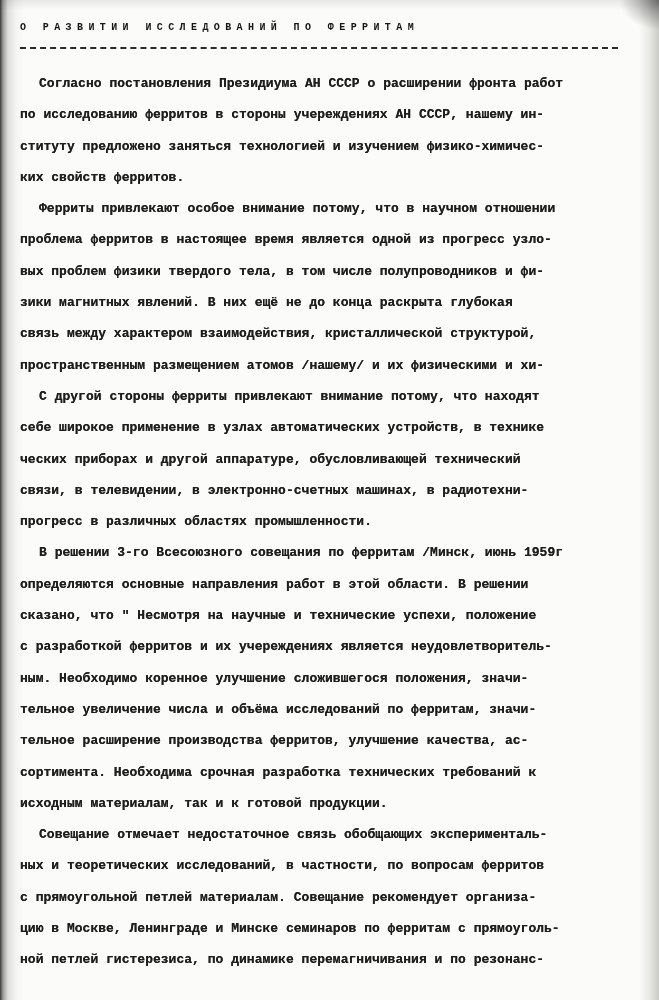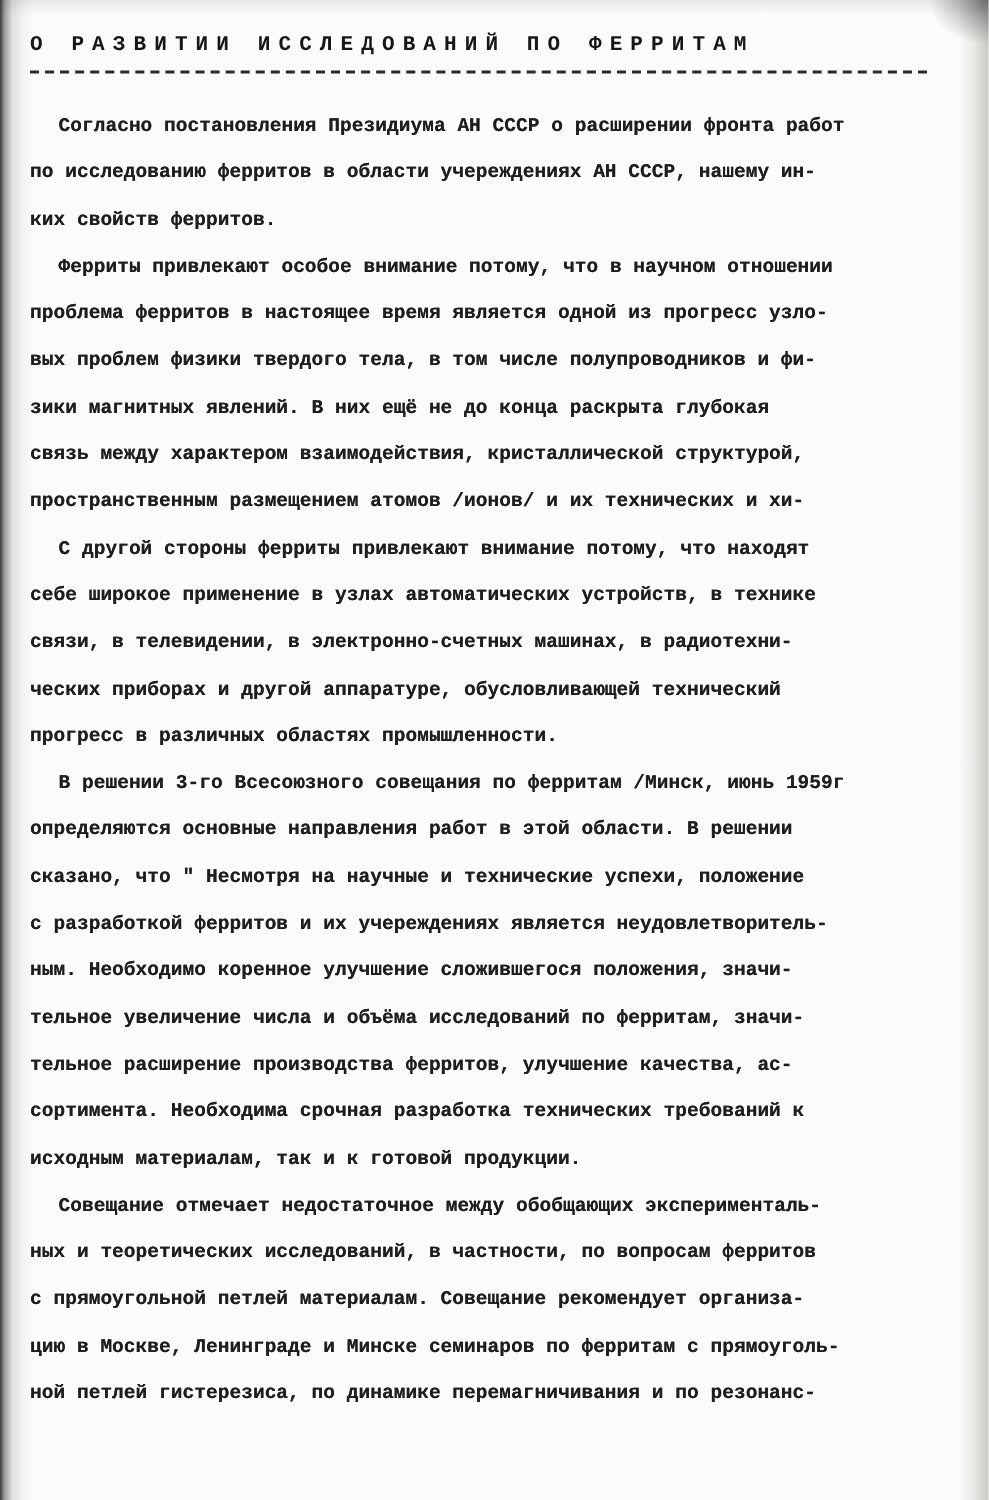--- a/index.html
+++ b/index.html
@@ -29,21 +29,21 @@
     }
     .corner-shadow {
       position: absolute;
       right: 0; top: 0; width: 40px; height: 30px;
       background: radial-gradient(ellipse at top right, rgba(40,40,40,0.55), rgba(40,40,40,0) 70%);
     }
     .title {
       position: absolute;
       left: 20px;
       top: 22px;
-      font-size: 14px;
+      font-size: 10px;
       font-weight: bold;
       letter-spacing: 5.4px;
       white-space: nowrap;
       color: #161616;
     }
     .title-rule {
       position: absolute;
       left: 20px;
       top: 47px;
       width: 598px;
@@ -77,55 +77,56 @@
   <div class="top-shadow"></div>
   <div class="corner-shadow"></div>
 
   <div class="title">О РАЗВИТИИ ИССЛЕДОВАНИЙ ПО ФЕРРИТАМ</div>
   <div class="title-rule"></div>
 
   <div class="content">
 
     <div>
       <div class="line indent">Согласно постановления Президиума АН СССР о расширении фронта работ</div>
-      <div class="line">по исследованию ферритов в области учереждениях АН СССР, нашему ин-</div>
+      <div class="line">по исследованию ферритов в стороны учереждениях АН СССР, нашему ин-</div>
+      <div class="line">ституту предложено заняться технологией и изучением физико-химичес-</div>
       <div class="line">ких свойств ферритов.</div>
     </div>
 
     <div>
       <div class="line indent">Ферриты привлекают особое внимание потому, что в научном отношении</div>
       <div class="line">проблема ферритов в настоящее время является одной из прогресс узло-</div>
       <div class="line">вых проблем физики твердого тела, в том числе полупроводников и фи-</div>
       <div class="line">зики магнитных явлений. В них ещё не до конца раскрыта глубокая</div>
       <div class="line">связь между характером взаимодействия, кристаллической структурой,</div>
-      <div class="line">пространственным размещением атомов /ионов/ и их технических и хи-</div>
+      <div class="line">пространственным размещением атомов /нашему/ и их физическими и хи-</div>
     </div>
 
     <div>
       <div class="line indent">С другой стороны ферриты привлекают внимание потому, что находят</div>
       <div class="line">себе широкое применение в узлах автоматических устройств, в технике</div>
+      <div class="line">ческих приборах и другой аппаратуре, обусловливающей технический</div>
       <div class="line">связи, в телевидении, в электронно-счетных машинах, в радиотехни-</div>
-      <div class="line">ческих приборах и другой аппаратуре, обусловливающей технический</div>
       <div class="line">прогресс в различных областях промышленности.</div>
     </div>
 
     <div>
       <div class="line indent">В решении 3-го Всесоюзного совещания по ферритам /Минск, июнь 1959г</div>
       <div class="line">определяются основные направления работ в этой области. В решении</div>
       <div class="line">сказано, что " Несмотря на научные и технические успехи, положение</div>
       <div class="line">с разработкой ферритов и их учереждениях является неудовлетворитель-</div>
       <div class="line">ным. Необходимо коренное улучшение сложившегося положения, значи-</div>
       <div class="line">тельное увеличение числа и объёма исследований по ферритам, значи-</div>
       <div class="line">тельное расширение производства ферритов, улучшение качества, ас-</div>
       <div class="line">сортимента. Необходима срочная разработка технических требований к</div>
       <div class="line">исходным материалам, так и к готовой продукции.</div>
     </div>
 
     <div>
-      <div class="line indent">Совещание отмечает недостаточное между обобщающих эксперименталь-</div>
+      <div class="line indent">Совещание отмечает недостаточное связь обобщающих эксперименталь-</div>
       <div class="line">ных и теоретических исследований, в частности, по вопросам ферритов</div>
       <div class="line">с прямоугольной петлей материалам. Совещание рекомендует организа-</div>
       <div class="line">цию в Москве, Ленинграде и Минске семинаров по ферритам с прямоуголь-</div>
       <div class="line">ной петлей гистерезиса, по динамике перемагничивания и по резонанс-</div>
 
     </div>
 
   </div>
 </div>
 

